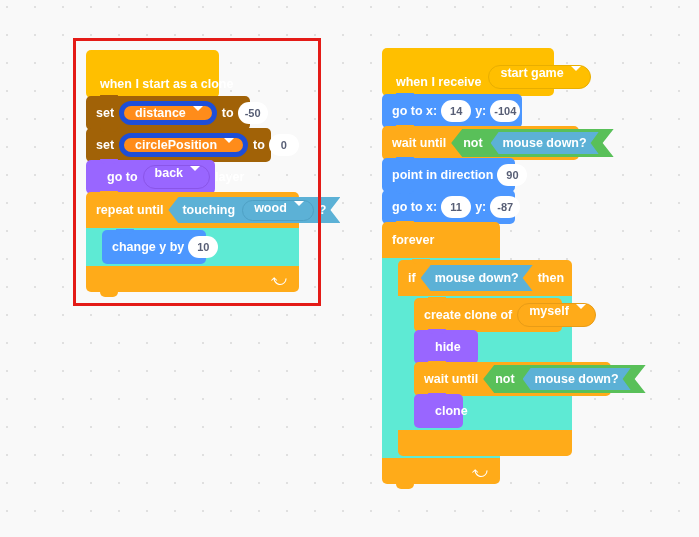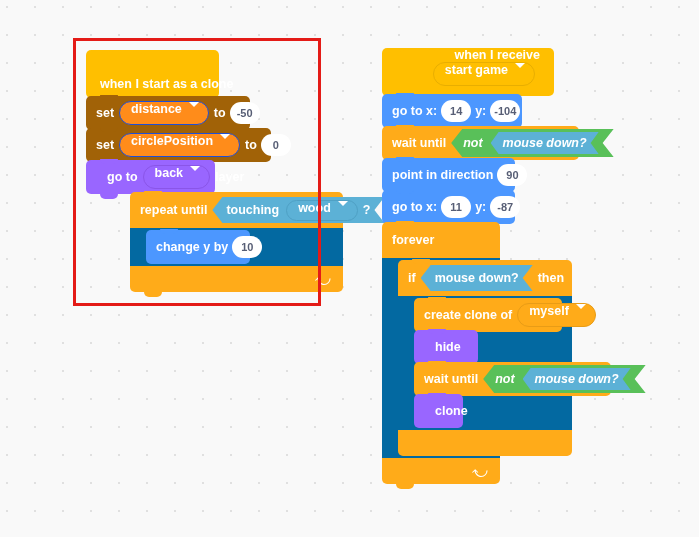--- a/index.html
+++ b/index.html
@@ -133,21 +133,21 @@
     display: inline-flex;
     align-items: flex-start;
     height: 24px;
     padding: 0 9px 0 11px;
     margin: 0 5px;
     border-radius: 13px;
     color: #ffffff;
     font-size: 12.5px;
     font-weight: bold;
   }
-  .dropdown.d-variables { background: #ff8c1a; border: 1px solid #1d4ed8; }
+  .dropdown.d-variables { background: #ff8c1a; border: 5px solid #1d4ed8; }
   .dropdown.d-looks     { background: #9966ff; border: 1px solid #8a55e8; }
   .dropdown.d-events    { background: #ffbf00; border: 1px solid #e8ae00; }
   .dropdown.d-control   { background: #ffab19; border: 1px solid #e89c16; }
   .dropdown.d-sensing   { background: #5cb1d6; border: 1px solid #4fa0c4; }
   .caret {
     display: inline-block;
     margin-left: 7px;
     width: 0; height: 0;
     border-left: 5px solid transparent;
     border-right: 5px solid transparent;
@@ -176,21 +176,20 @@
     display: inline-flex;
     align-items: center;
     height: 28px;
     padding: 0 12px 0 12px;
     margin: 0 2px;
     background: #59c059;
     clip-path: polygon(11px 0, 100% 0, calc(100% - 11px) 50%, 100% 100%, 11px 100%, 0 50%);
     color: #fff;
     font-size: 12.5px;
     font-weight: bold;
-    font-style: italic;
   }
 
   
   .cblock { position: relative; z-index: 2; }
   .cblock-top {
     position: relative;
     display: flex;
     align-items: center;
     height: 36px;
     padding: 0 10px;
@@ -206,21 +205,21 @@
     position: absolute;
     left: 14px; top: -1px;
     width: 18px; height: 5px;
     background: inherit;
     border-bottom-left-radius: 5px;
     border-bottom-right-radius: 5px;
   }
   .cblock-body {
     position: relative;
     padding-left: 16px;
-    background: #0369a1;
+    background: #5eead4;
     min-height: 18px;
   }
   .cblock-bottom {
     position: relative;
     display: flex;
     align-items: center;
     justify-content: flex-end;
     height: 26px;
     padding: 0 12px;
     background: #ffab19;
@@ -276,21 +275,21 @@
 
     <div class="block c-looks" style="width:129px;">
       <span>go to</span>
       <span class="dropdown d-looks">
         <span>back</span>
         <i class="caret"></i>
       </span>
       <span>layer</span>
     </div>
 
-    <div class="cblock" style="margin-top:-2px;margin-left:44px;">
+    <div class="cblock" style="margin-top:-2px;">
       <div class="cblock-top c-control" style="width:213px;">
         <span>repeat until</span>
         <span class="bool b-sensing" style="margin-left:5px;">
           <span>touching</span>
           <span class="dropdown d-sensing" style="height:21px; margin-left:7px; margin-right:5px;">
             <span>wood</span>
             <i class="caret"></i>
           </span>
           <span>?</span>
         </span>
@@ -302,21 +301,21 @@
         </div>
       </div>
       <div class="cblock-bottom" style="width:213px;">
         <span class="loop-arrow">⤻</span>
       </div>
     </div>
   </div>
 
   <div class="script" style="left:382px; top:48px;">
 
-    <div class="hat c-events" style="width:172px;flex-direction:column;">
+    <div class="hat c-events" style="width:172px;">
       <div class="hat-dome"></div>
       <span class="hat-label">when I receive</span>
       <span class="dropdown d-events hat-label" style="margin-left:7px;">
         <span>start game</span>
         <i class="caret"></i>
       </span>
     </div>
 
     <div class="block c-motion" style="width:140px;">
       <span>go to x:</span>

